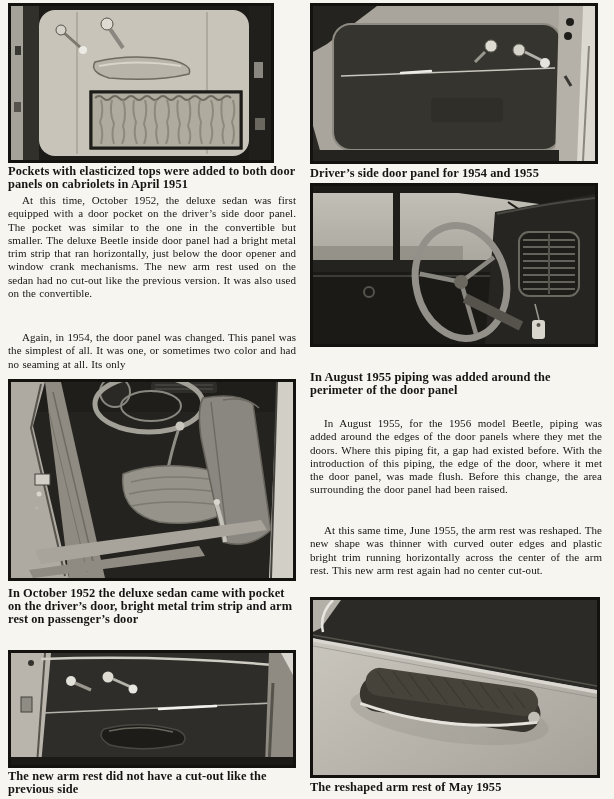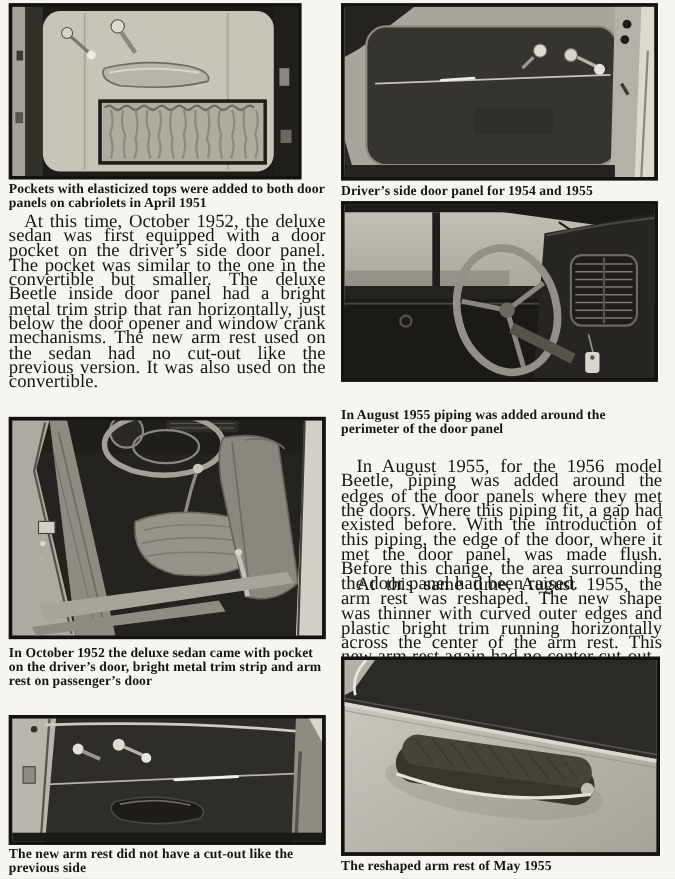--- a/index.html
+++ b/index.html
@@ -16,21 +16,21 @@
     border:3px solid #13120f;background:#23221f;overflow:hidden;
   }
   .photo svg{display:block;width:100%;height:100%;}
   .caption{
     position:absolute;left:0;width:100%;
     font-weight:bold;font-size:12.4px;line-height:13px;
     letter-spacing:.1px;text-align:left;
   }
   .body-text{
     position:absolute;left:0;width:100%;
-    font-size:17px;line-height:13.3px;text-align:justify;
+    font-size:11px;line-height:13.3px;text-align:justify;
     letter-spacing:.05px; word-spacing:.5px;
   }
   .indent{text-indent:14px;}
 </style>
 </head>
 <body>
 
 <div class="page">
 
   <div class="col col-left">
@@ -74,20 +74,21 @@
         <rect x="238" y="0" width="22" height="154" fill="#201f1b"></rect>
         <rect x="243" y="56" width="9" height="16" fill="#8a8780"></rect>
         <rect x="244" y="112" width="10" height="12" fill="#6b6860"></rect>
       </svg>
     </div>
 
     <div class="caption" style="top:165px;">Pockets with elasticized tops were added to both door panels on cabriolets in April 1951</div>
 
     <div class="body-text indent" style="top:194px;">At this time, October 1952, the deluxe sedan was first equipped with a door pocket on the driver’s side door panel. The pocket was similar to the one in the convertible but smaller. The deluxe Beetle inside door panel had a bright metal trim strip that ran horizontally, just below the door opener and window crank mechanisms. The new arm rest used on the sedan had no cut-out like the previous version. It was also used on the convertible.</div>
 
+    <div class="body-text indent" style="top:331px;">Again, in 1954, the door panel was changed. This panel was the simplest of all. It was one, or sometimes two color and had no seaming at all. Its only</div>
 
     <div class="photo" style="top:379px;width:288px;height:202px;">
       <svg viewBox="0 0 282 196" preserveAspectRatio="none">
         <rect x="0" y="0" width="282" height="196" fill="#24231f"></rect>
         <rect x="0" y="0" width="282" height="30" fill="#1f1e1a"></rect>
         <circle cx="104" cy="10" r="15" fill="#2a2925" stroke="#8a8780" stroke-width="2"></circle>
         <rect x="140" y="0" width="66" height="11" rx="3" fill="#2e2d29"></rect>
         <g stroke="#55534b" stroke-width="1">
             <path d="M144,3 h58"></path>
             <path d="M144,7 h58"></path>
@@ -217,21 +218,21 @@
         <rect x="219" y="134" width="13" height="19" rx="3" fill="#d9d6ce"></rect>
         <circle cx="225.5" cy="139" r="2" fill="#55534b"></circle>
       </svg>
     </div>
 
     <div class="caption" style="top:350px;margin-top:21px;">In August 1955 piping was added around the perimeter of the door panel</div>
 
 
     <div class="body-text indent" style="top:417px;">In August 1955, for the 1956 model Beetle, piping was added around the edges of the door panels where they met the doors. Where this piping fit, a gap had existed before. With the introduction of this piping, the edge of the door, where it met the door panel, was made flush. Before this change, the area surrounding the door panel had been raised.</div>
 
-    <div class="body-text indent" style="top:524px;">At this same time, August 1955, the arm rest was reshaped. The new shape was thinner with curved outer edges and plastic bright trim running horizontally across the center of the arm rest. This new arm rest again had no center cut-out.</div>
+    <div class="body-text indent" style="top:524px;">At this same time, June 1955, the arm rest was reshaped. The new shape was thinner with curved outer edges and plastic bright trim running horizontally across the center of the arm rest. This new arm rest again had no center cut-out.</div>
 
     <div class="photo" style="top:597px;width:290px;height:181px;">
       <svg viewBox="0 0 284 175" preserveAspectRatio="none">
         <defs>
           <linearGradient id="panel" x1="0" y1="0" x2="1" y2="1">
             <stop offset="0" stop-color="#cdcac2"></stop>
               <stop offset="1" stop-color="#a7a39b"></stop>
           </linearGradient>
         </defs>
         <rect x="0" y="0" width="284" height="175" fill="url(#panel)"></rect>

